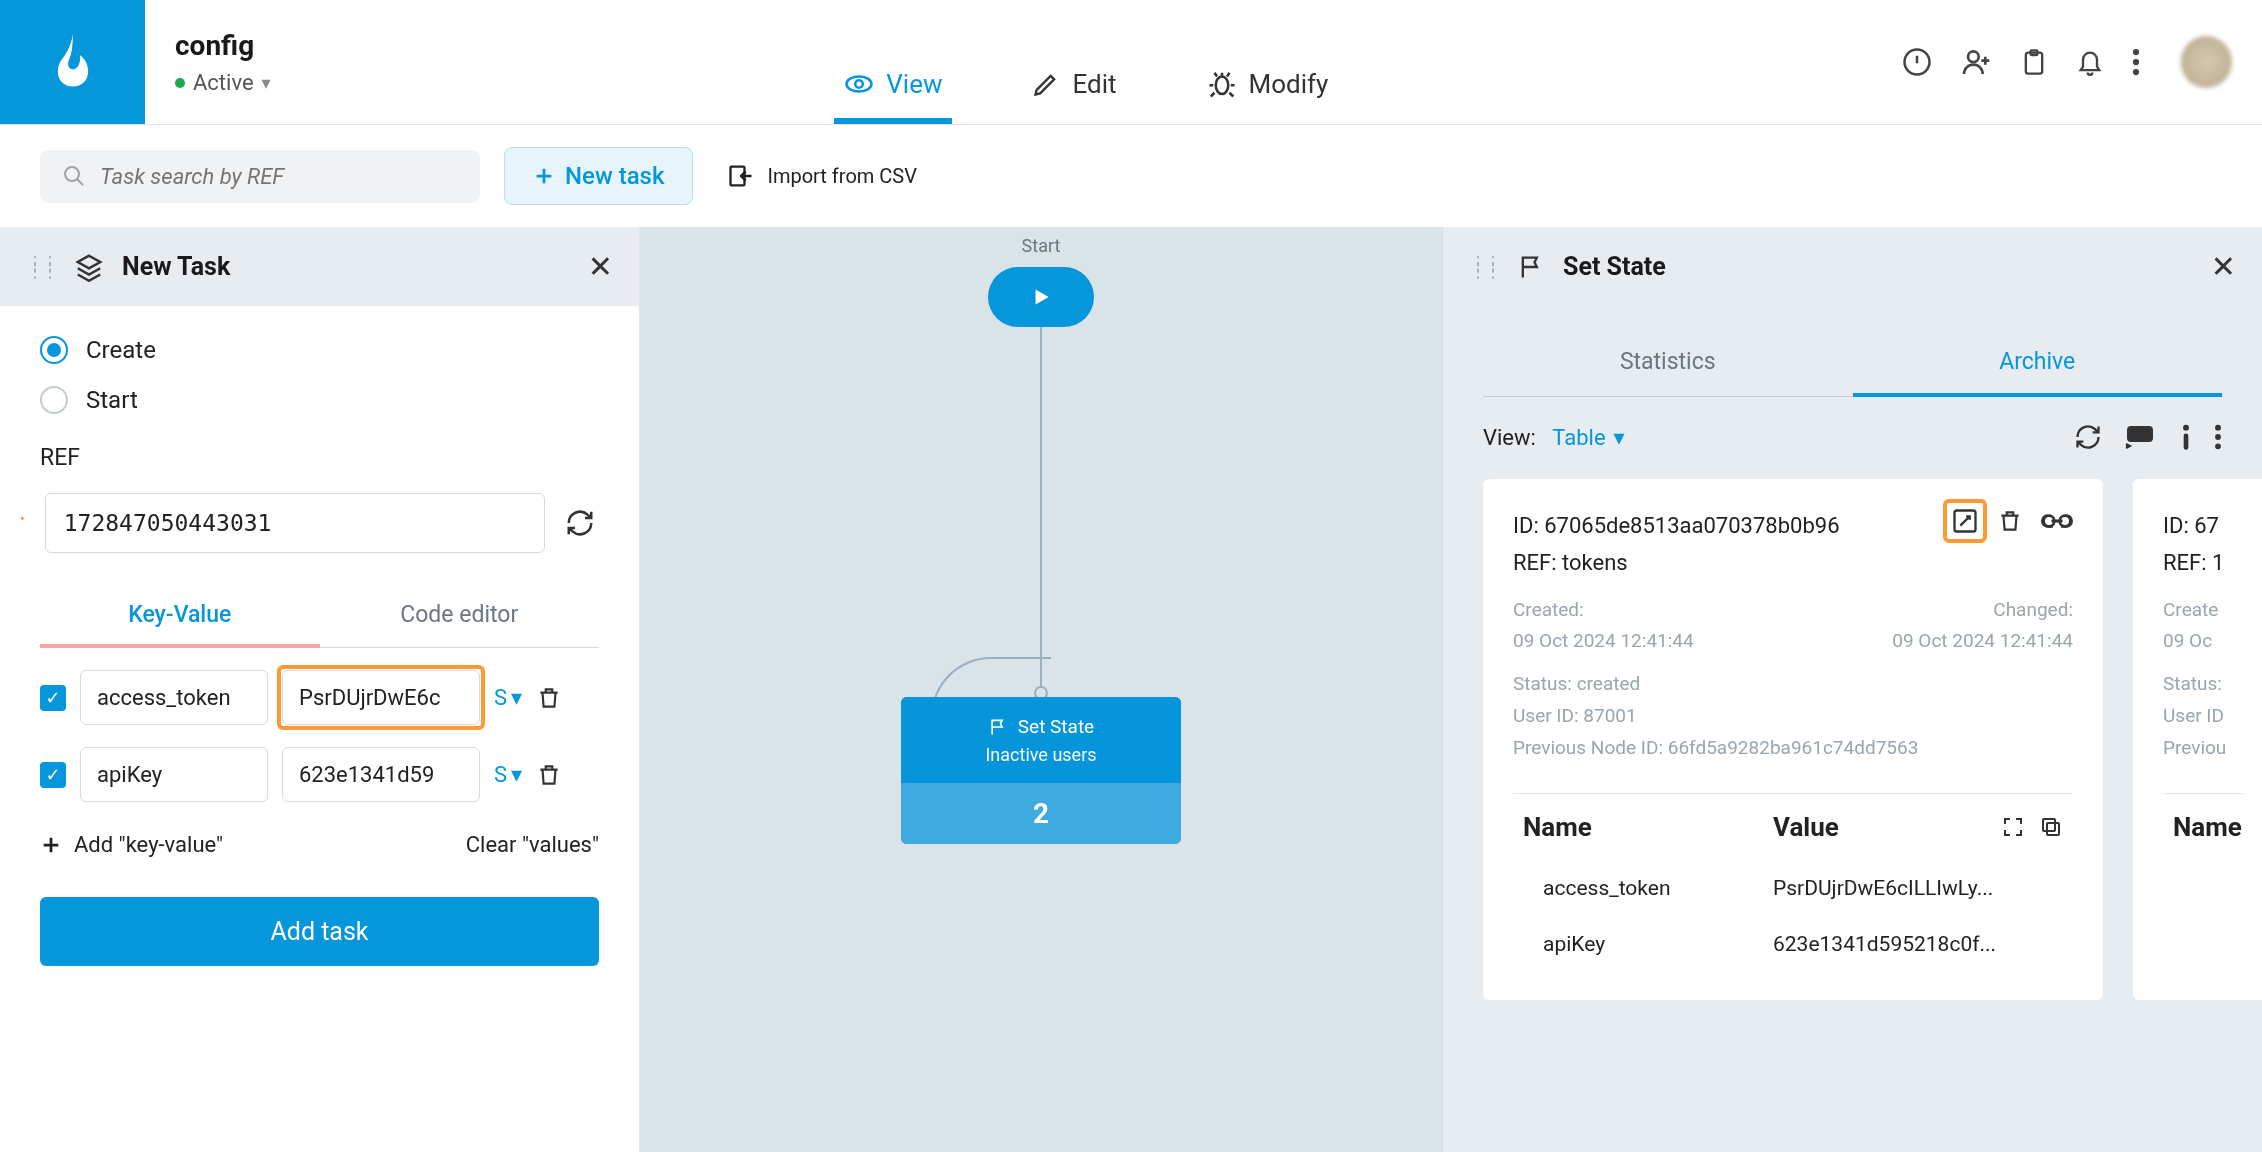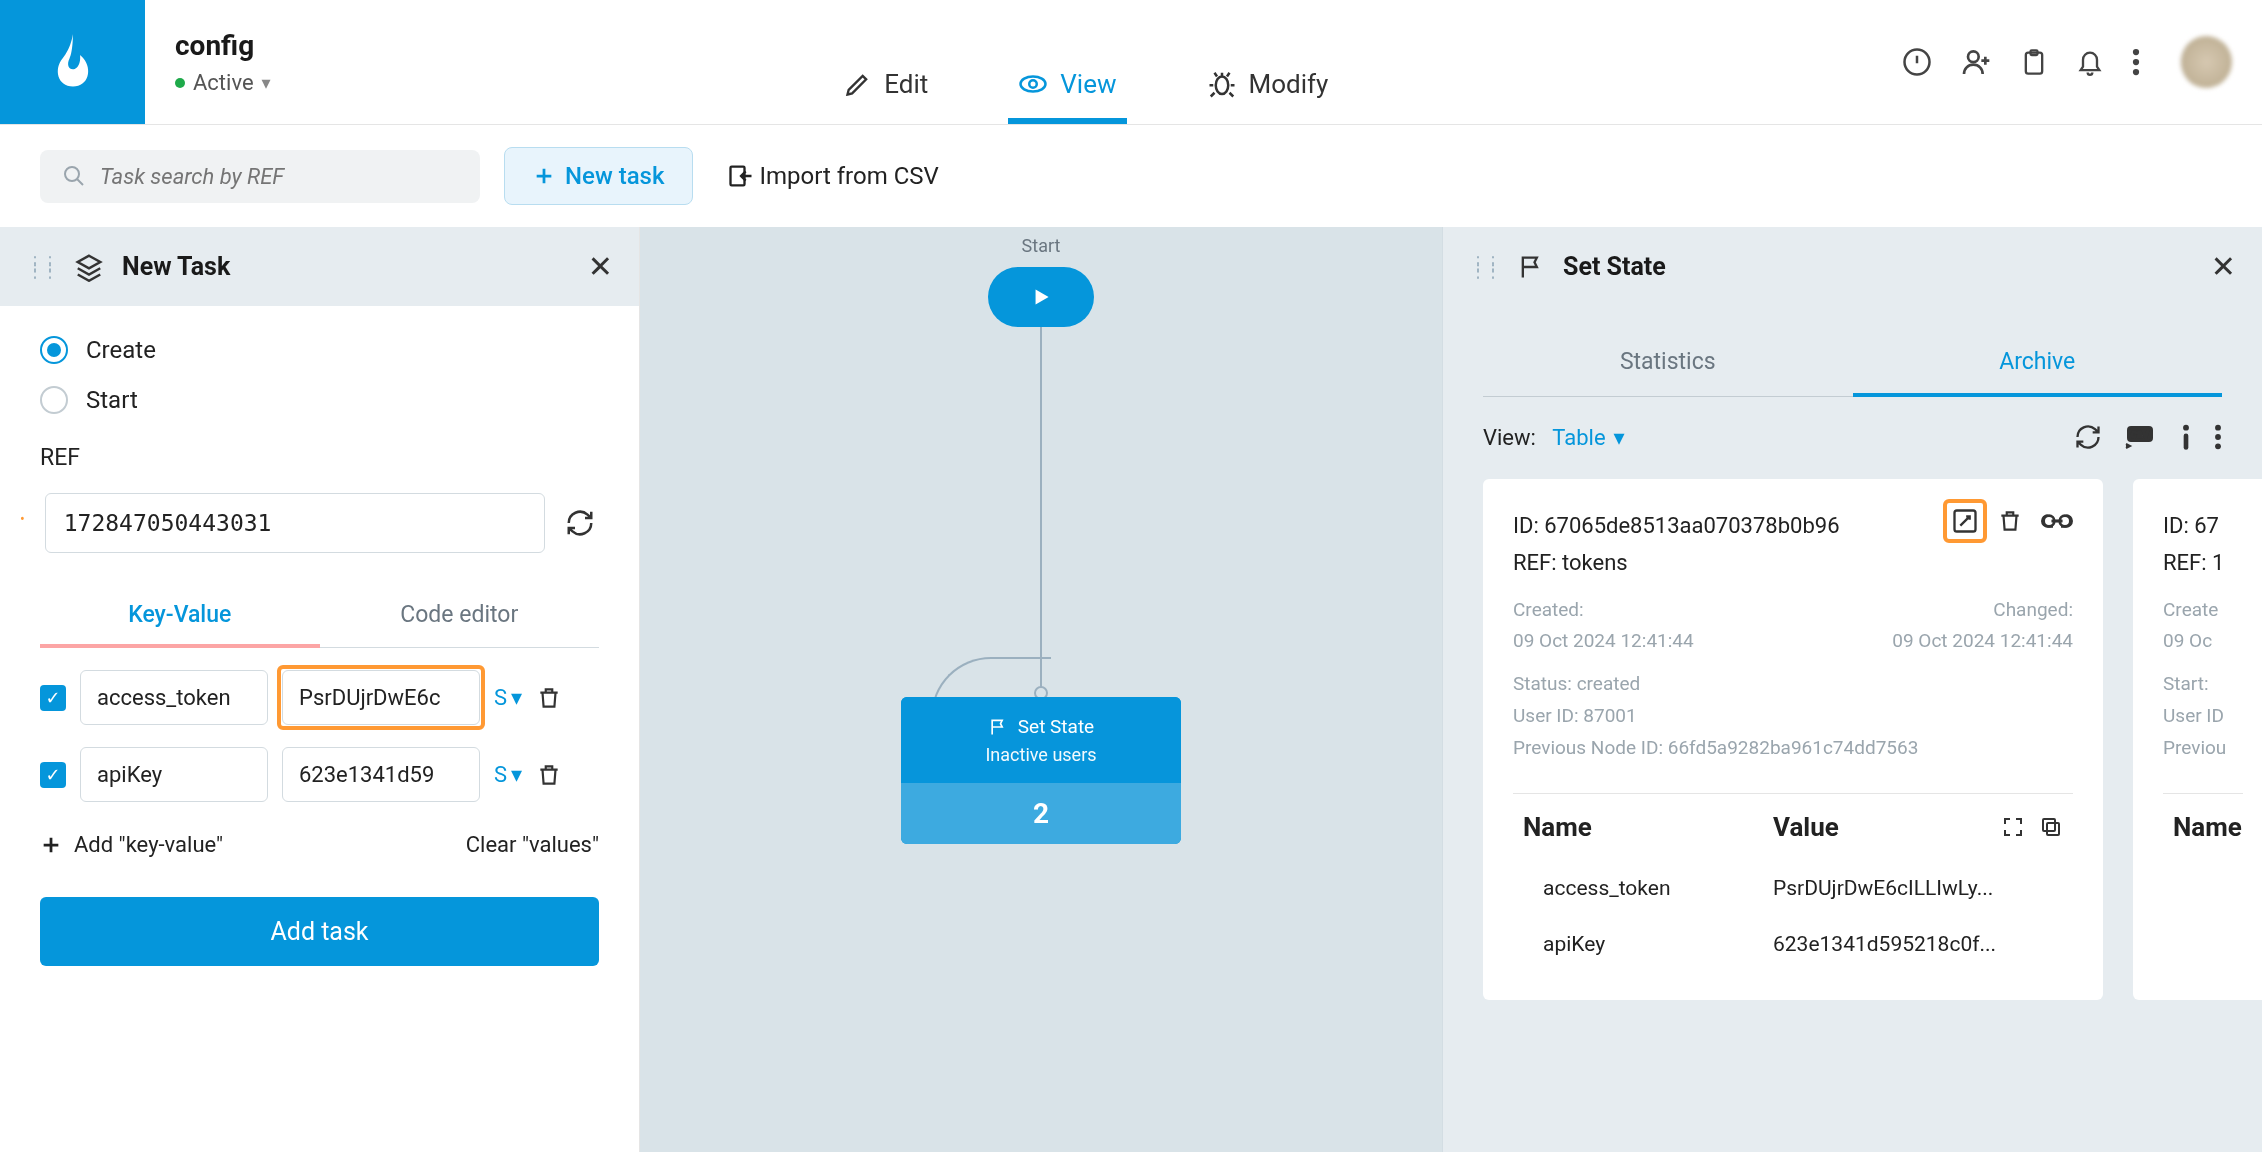--- a/index.html
+++ b/index.html
@@ -23,21 +23,21 @@
 
 .header-icons { display: flex; align-items: center; gap: 28px; padding: 0 30px; }
 .hicon { color: #444; cursor: pointer; }
 .avatar { width: 52px; height: 52px; border-radius: 50%; background: radial-gradient(#d6c8b1, #b7a88b); filter: blur(2px); margin-left: 12px; border-left: 1px solid #eee; }
 
 
 .toolbar { display: flex; align-items: center; gap: 24px; padding: 22px 40px; }
 .search-box { display: flex; align-items: center; gap: 14px; background: #f0f2f3; border-radius: 8px; padding: 14px 22px; width: 440px; }
 .search-box input { border: none; background: transparent; font-size: 22px; font-style: italic; color: #9aa5ad; flex: 1; outline: none; }
 .btn-newtask { display: flex; align-items: center; gap: 10px; border: 1px solid #b8ddf0; background: #e8f4fc; color: #0596db; font-size: 24px; font-weight: 500; border-radius: 8px; padding: 14px 28px; cursor: pointer; }
-.btn-import { display: flex; align-items: center; gap: 4px; background: transparent; border: none; font-size: 24px; color: #222; cursor: pointer; padding: 14px 10px; }
+.btn-import { display: flex; align-items: center; gap: 12px; background: transparent; border: none; font-size: 20px; color: #222; cursor: pointer; padding: 14px 10px; }
 
 
 .main { display: flex; flex: 1; overflow: hidden; }
 
 
 .left-panel { width: 640px; display: flex; flex-direction: column; border-right: 1px solid #e5e5e5; }
 .panel-head { display: flex; align-items: center; padding: 22px 26px; background: #e6ecf0; gap: 18px; }
 .grip { color: #9bb0bf; font-size: 18px; letter-spacing: -3px; line-height: 8px; }
 .panel-title { font-size: 25px; font-weight: 700; color: #1a1a1a; flex: 1; }
 .close-x { font-size: 30px; color: #333; cursor: pointer; }
@@ -135,35 +135,35 @@
     <div class="title-block">
       <div class="page-title">config</div>
       <div class="status-row">
         <span class="status-dot"></span>
         <span>Active</span>
         <span class="chev">▾</span>
       </div>
     </div>
 
     <div class="tabs-top">
-      <div class="tab-top">
-        <div class="row">
-          <svg width="28" height="28" viewBox="0 0 24 24" fill="none" stroke="#333" stroke-width="2">
-              <path d="M3 21l4-1 12-12-3-3L4 17l-1 4z"></path>
-            </svg>
-          <span>Edit</span>
-        </div>
-      </div>
       <div class="tab-top active">
         <div class="row">
           <svg width="30" height="30" viewBox="0 0 24 24" fill="none" stroke="#0596db" stroke-width="2">
               <ellipse cx="12" cy="12" rx="10" ry="6"></ellipse>
               <circle cx="12" cy="12" r="3"></circle>
             </svg>
           <span>View</span>
+        </div>
+      </div>
+      <div class="tab-top">
+        <div class="row">
+          <svg width="28" height="28" viewBox="0 0 24 24" fill="none" stroke="#333" stroke-width="2">
+              <path d="M3 21l4-1 12-12-3-3L4 17l-1 4z"></path>
+            </svg>
+          <span>Edit</span>
         </div>
       </div>
       <div class="tab-top">
         <div class="row">
           <svg width="30" height="30" viewBox="0 0 24 24" fill="none" stroke="#333" stroke-width="2">
               <ellipse cx="12" cy="13" rx="5" ry="7"></ellipse>
               <path d="M8 6l-2-3M16 6l2-3M5 13H2M22 13h-3M6 19l-3 3M18 19l3 3M12 6V3"></path>
             </svg>
           <span>Modify</span>
         </div>
@@ -469,21 +469,21 @@
             <div><span>ID:</span> <span>67</span></div>
             <div><span>REF:</span> <span>1</span></div>
           </div>
           <div class="card-meta" style="white-space:nowrap">
             <div class="meta-col">
               <span>Create</span>
               <span>09 Oc</span>
             </div>
           </div>
           <div class="card-info" style="white-space:nowrap">
-            <div>Start:</div>
+            <div>Status:</div>
             <div>User ID</div>
             <div>Previou</div>
           </div>
           <div class="kv-table">
             <div class="kv-thead" style="white-space:nowrap">
               <div class="c1">Name</div>
             </div>
           </div>
         </div>
       </div>

